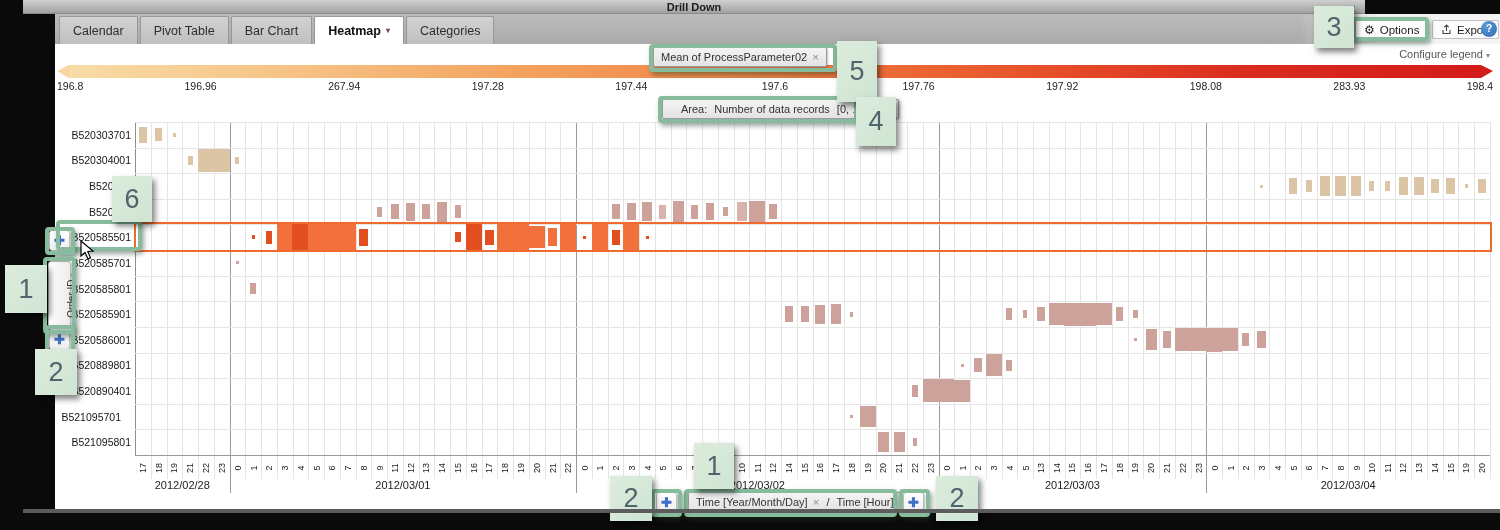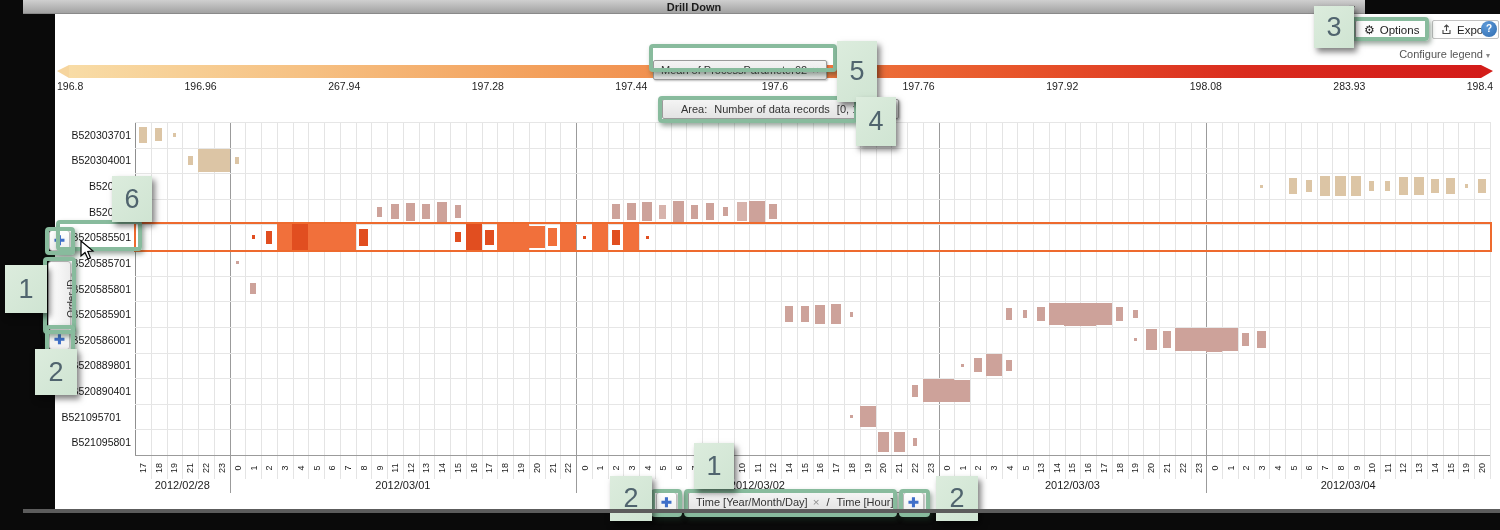--- a/index.html
+++ b/index.html
@@ -57,20 +57,41 @@
 <body>
 
 <div id="stage">
 
   <div class="abs" id="titlebar">
     <div id="title">Drill Down</div>
     <div class="abs" id="minbtn">–</div>
   </div>
 
   <div class="abs" id="win">
+    <div class="abs" id="tabbar">
+      <div class="white-end"></div>
+      <div id="tabs">
+          <div class="tab">
+            <span>Calendar</span>
+          </div>
+          <div class="tab">
+            <span>Pivot Table</span>
+          </div>
+          <div class="tab">
+            <span>Bar Chart</span>
+          </div>
+          <div class="tab active">
+            <span>Heatmap</span>
+            <span class="caret">▾</span>
+          </div>
+          <div class="tab">
+            <span>Categories</span>
+          </div>
+        </div>
+    </div>
 
     <button class="toolbtn abs" style="left:1300px;top:6px;">
       <span style="font-size:12px;">⚙</span>
       <span>Options</span>
     </button>
     <button class="toolbtn light abs" style="left:1377px;top:6px;">
       <span style="display:inline-block;width:11px;height:11px;">
         <svg width="11" height="11" viewBox="0 0 11 11">
             <path d="M2 6 v3.5 h7 V6 M5.5 7 V1.2 M3.3 3.2 L5.5 1 l2.2 2.2" fill="none" stroke="#444" stroke-width="1.1"></path>
           </svg>
@@ -95,21 +116,21 @@
       <div class="tick" style="position: absolute; top: 80px; left: 487.8px; transform: translateX(-50%);">197.28</div>
       <div class="tick" style="position: absolute; top: 80px; left: 631.4px; transform: translateX(-50%);">197.44</div>
       <div class="tick" style="position: absolute; top: 80px; left: 775px; transform: translateX(-50%);">197.6</div>
       <div class="tick" style="position: absolute; top: 80px; left: 918.6px; transform: translateX(-50%);">197.76</div>
       <div class="tick" style="position: absolute; top: 80px; left: 1062.2px; transform: translateX(-50%);">197.92</div>
       <div class="tick" style="position: absolute; top: 80px; left: 1205.8px; transform: translateX(-50%);">198.08</div>
       <div class="tick" style="position: absolute; top: 80px; left: 1349.4px; transform: translateX(-50%);">283.93</div>
       <div class="tick" style="position: absolute; top: 80px; left: 1493px; transform: translateX(-100%);">198.4</div>
     </div>
 
-  <div class="abs chip" style="left:653px;top:47px;margin-top:13px;">
+  <div class="abs chip" style="left:653px;top:47px;">
     <span>Mean of ProcessParameter02</span>
     <span class="x">×</span>
   </div>
   <div class="abs chip" style="left:662px;top:99px;padding-left:18px;">
     <span>Area:</span>
     <span class="gap"></span>
     <span>Number of data records</span>
     <span class="gap"></span>
     <span>[0, 1200]</span>
     <span class="x">×</span>

